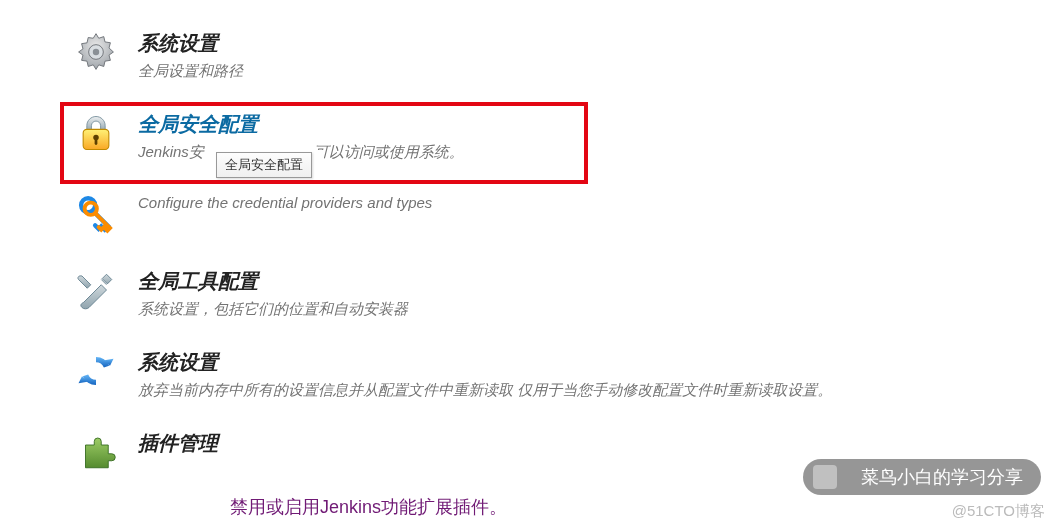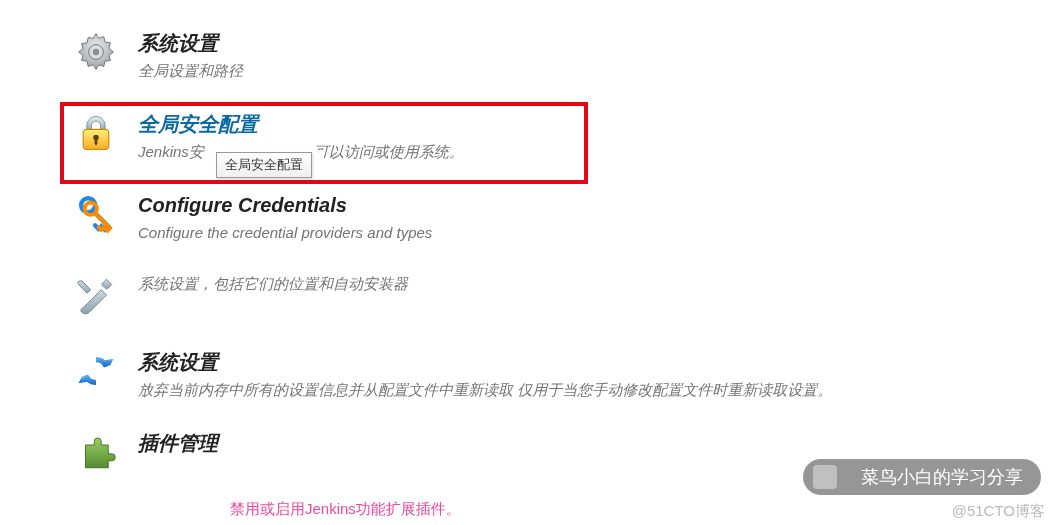--- a/index.html
+++ b/index.html
@@ -91,22 +91,22 @@
       right: 10px;
       bottom: 4px;
       font-size: 15px;
       color: #bbb;
       pointer-events: none;
     }
     .plugin-sub {
       position: absolute;
       left: 230px;
       bottom: 6px;
-      font-size: 15px;
-      color: #ec4899;
+      font-size: 18px;
+      color: #701a75;
       margin-top: 44px;
     }
   </style>
 </head>
 <body>
 
 <div class="settings-list">
 
   <div class="setting-item">
     <div class="icon-slot">
@@ -158,40 +158,40 @@
   <div class="setting-item">
     <div class="icon-slot">
       <svg viewBox="0 0 48 48" width="42" height="42">
           <circle cx="15" cy="14" r="8" fill="none" stroke="#1e88e5" stroke-width="5"></circle>
           <path d="M20 20 L38 38 l-4 4 -4 -4 -3 3 -4 -4" fill="none" stroke="#1e88e5" stroke-width="5" stroke-linecap="round"></path>
           <circle cx="18" cy="18" r="7" fill="none" stroke="#fb8c00" stroke-width="4.5"></circle>
           <path d="M23 23 L40 40 l-3 3 -4 -4 -3 3 -3 -3" fill="none" stroke="#fb8c00" stroke-width="4.5" stroke-linecap="round"></path>
         </svg>
     </div>
     <div class="item-text">
-      <div class="item-title">Configure Credentials</div>
       <div class="item-desc">Configure the credential providers and types</div>
     </div>
   </div>
 
   <div class="setting-item">
     <div class="icon-slot">
       <svg viewBox="0 0 48 48" width="42" height="42">
           <defs>
             <linearGradient id="tg" x1="0" y1="0" x2="0" y2="1">
               <stop offset="0" stop-color="#cfd8dc"></stop>
               <stop offset="1" stop-color="#90a4ae"></stop>
             </linearGradient>
           </defs>
           <path fill="url(#tg)" stroke="#607d8b" d="M10 38 L30 18 l6 6 L16 44 c-2 2-6 2-8 0s-2-4 2-6z"></path>
           <path fill="url(#tg)" stroke="#607d8b" d="M36 6 l6 6 -5 5 -6 -6z M30 12 l6 6"></path>
           <path fill="url(#tg)" stroke="#607d8b" d="M8 8 l10 10 -4 4 L4 12 c-1.5-1.5-.5-5 4-4z"></path>
         </svg>
     </div>
     <div class="item-text">
+      <div class="item-title">全局工具配置</div>
       <div class="item-desc">系统设置，包括它们的位置和自动安装器</div>
     </div>
   </div>
 
   <div class="setting-item">
     <div class="icon-slot">
       <svg viewBox="0 0 48 48" width="42" height="42">
           <defs>
             <linearGradient id="bl" x1="0" y1="0" x2="0" y2="1">
               <stop offset="0" stop-color="#64b5f6"></stop>

